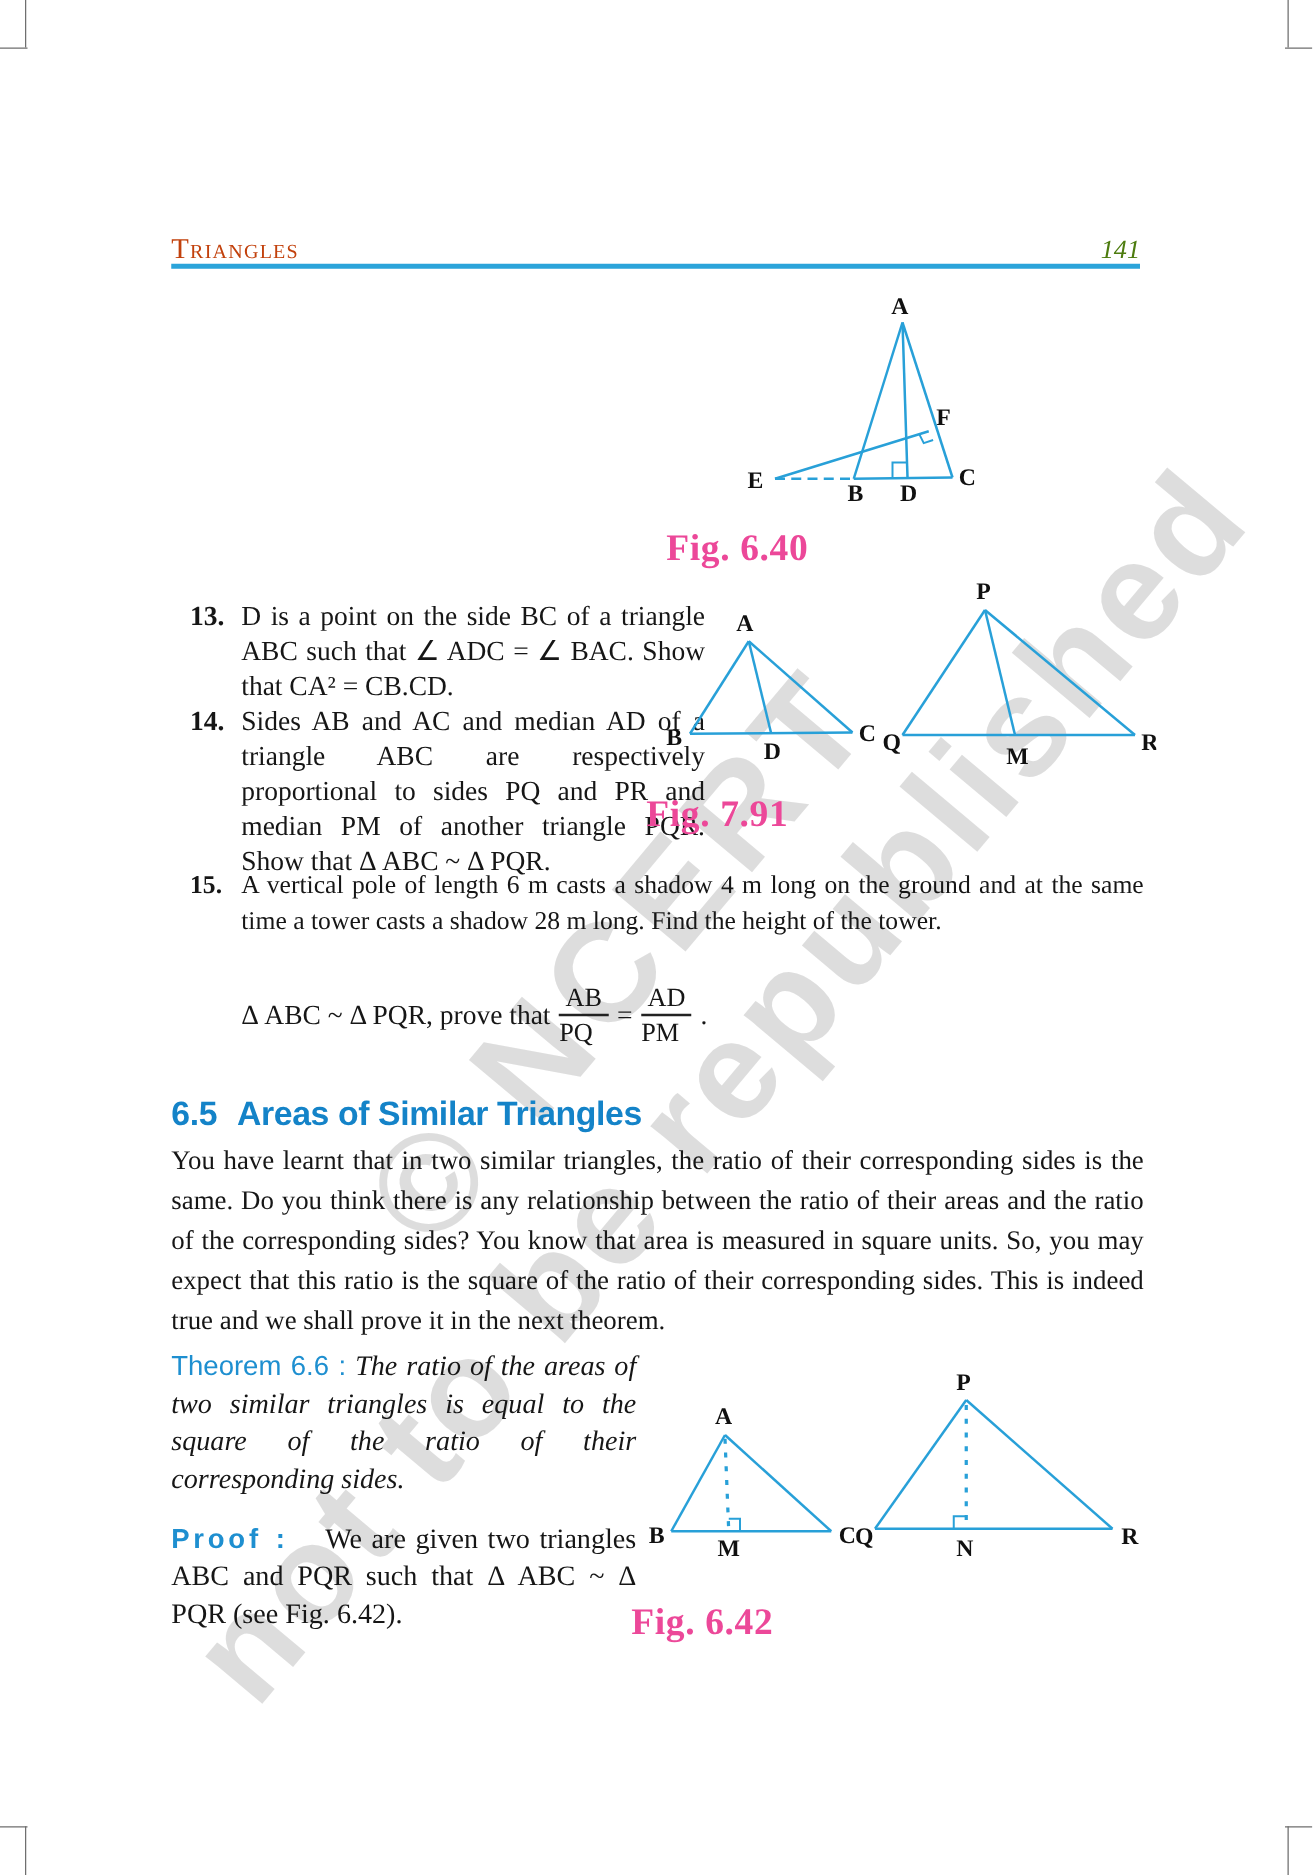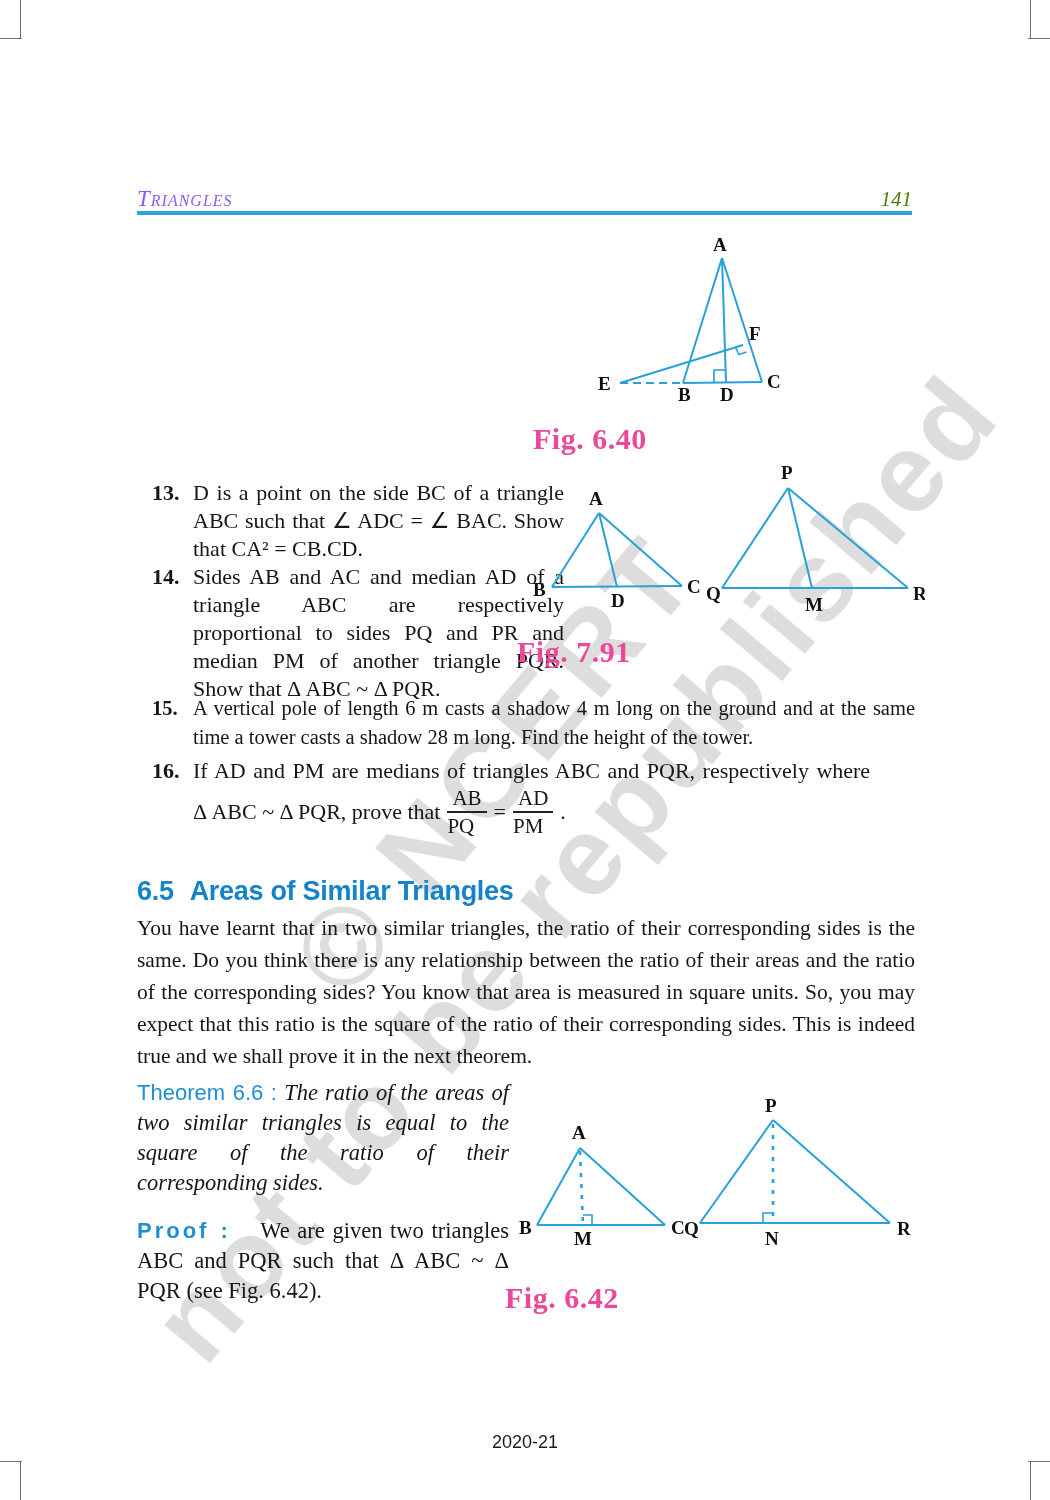--- a/index.html
+++ b/index.html
@@ -9,21 +9,21 @@
   .crop{position:absolute;background:#6f6f6f;}
   
   .wm{position:absolute;font-family:"Liberation Sans",sans-serif;font-weight:bold;
       color:#c3c3c3;opacity:.55;white-space:nowrap;z-index:1;
       transform:translate(-50%,-50%) rotate(-50deg);}
   .wm1{left:495px;top:765px;font-size:112px;letter-spacing:8px;}
   .wm2{left:575px;top:868px;font-size:112px;letter-spacing:5px;}
   
   .hdr{position:absolute;left:137px;top:186px;width:775px;display:flex;
        justify-content:space-between;align-items:baseline;z-index:2;}
-  .hdr .title{font-variant:small-caps;font-size:23px;letter-spacing:1px;color:#8b5cf6;font-style:italic;}
+  .hdr .title{font-variant:small-caps;font-size:23px;letter-spacing:1px;color:#c2410c;}
   .hdr .pno{font-size:21px;color:#4d7c0f;font-style:italic;}
   .rule{position:absolute;left:137px;top:211px;width:775px;height:4px;background:#2ba4da;z-index:2;}
   
   .item{position:absolute;display:flex;z-index:2;}
   .item .no{width:41px;flex:0 0 41px;font-weight:bold;font-size:22px;line-height:28px;}
   .item .itx{text-align:justify;font-size:22px;line-height:28px;}
   .narrow .itx{width:371px;}
   .wide .itx{width:722px;}
   .i15 .no,.i15 .itx{font-size:20.5px;line-height:29px;}
   .i16 .itx{text-align:left;word-spacing:2px;}
@@ -90,24 +90,20 @@
     <span class="no">13.</span>
     <div class="itx">D is a point on the side BC of a triangle ABC such that ∠ ADC = ∠ BAC. Show that CA² = CB.CD.</div>
   </div>
   <div class="item narrow" style="left:152px;top:563px;">
     <span class="no">14.</span>
     <div class="itx">Sides AB and AC and median AD of a triangle ABC are respectively proportional to sides PQ and PR and median PM of another triangle PQR. Show that Δ ABC ~ Δ PQR.</div>
   </div>
   <div class="item wide i15" style="left:152px;top:694px;">
     <span class="no">15.</span>
     <div class="itx">A vertical pole of length 6 m casts a shadow 4 m long on the ground and at the same time a tower casts a shadow 28 m long. Find the height of the tower.</div>
-  </div>
-  <div class="item wide i16" style="left:152px;top:757px;">
-    <span class="no">16.</span>
-    <div class="itx">If AD and PM are medians of triangles ABC and PQR, respectively where</div>
   </div>
 
   <div class="eqrow">
     <span>Δ ABC ~ Δ PQR, prove that</span>
     <span class="frac">
       <span class="fn">AB</span>
       <span class="fd">PQ</span>
     </span>
     <span>=</span>
     <span class="frac">
@@ -192,15 +188,14 @@
   <div class="para thm">
     <span class="lbl">Theorem 6.6 :</span>
     <span class="txt">The ratio of the areas of two similar triangles is equal to the square of the ratio of their corresponding sides.</span>
   </div>
 
   <div class="para prf">
     <span class="lbl">Proof :</span>
     <span>We are given two triangles ABC and PQR such that Δ ABC ~ Δ PQR (see Fig. 6.42).</span>
   </div>
 
-  <div class="ftr">2020-21</div>
 
 </div>
 
 </body></html>

